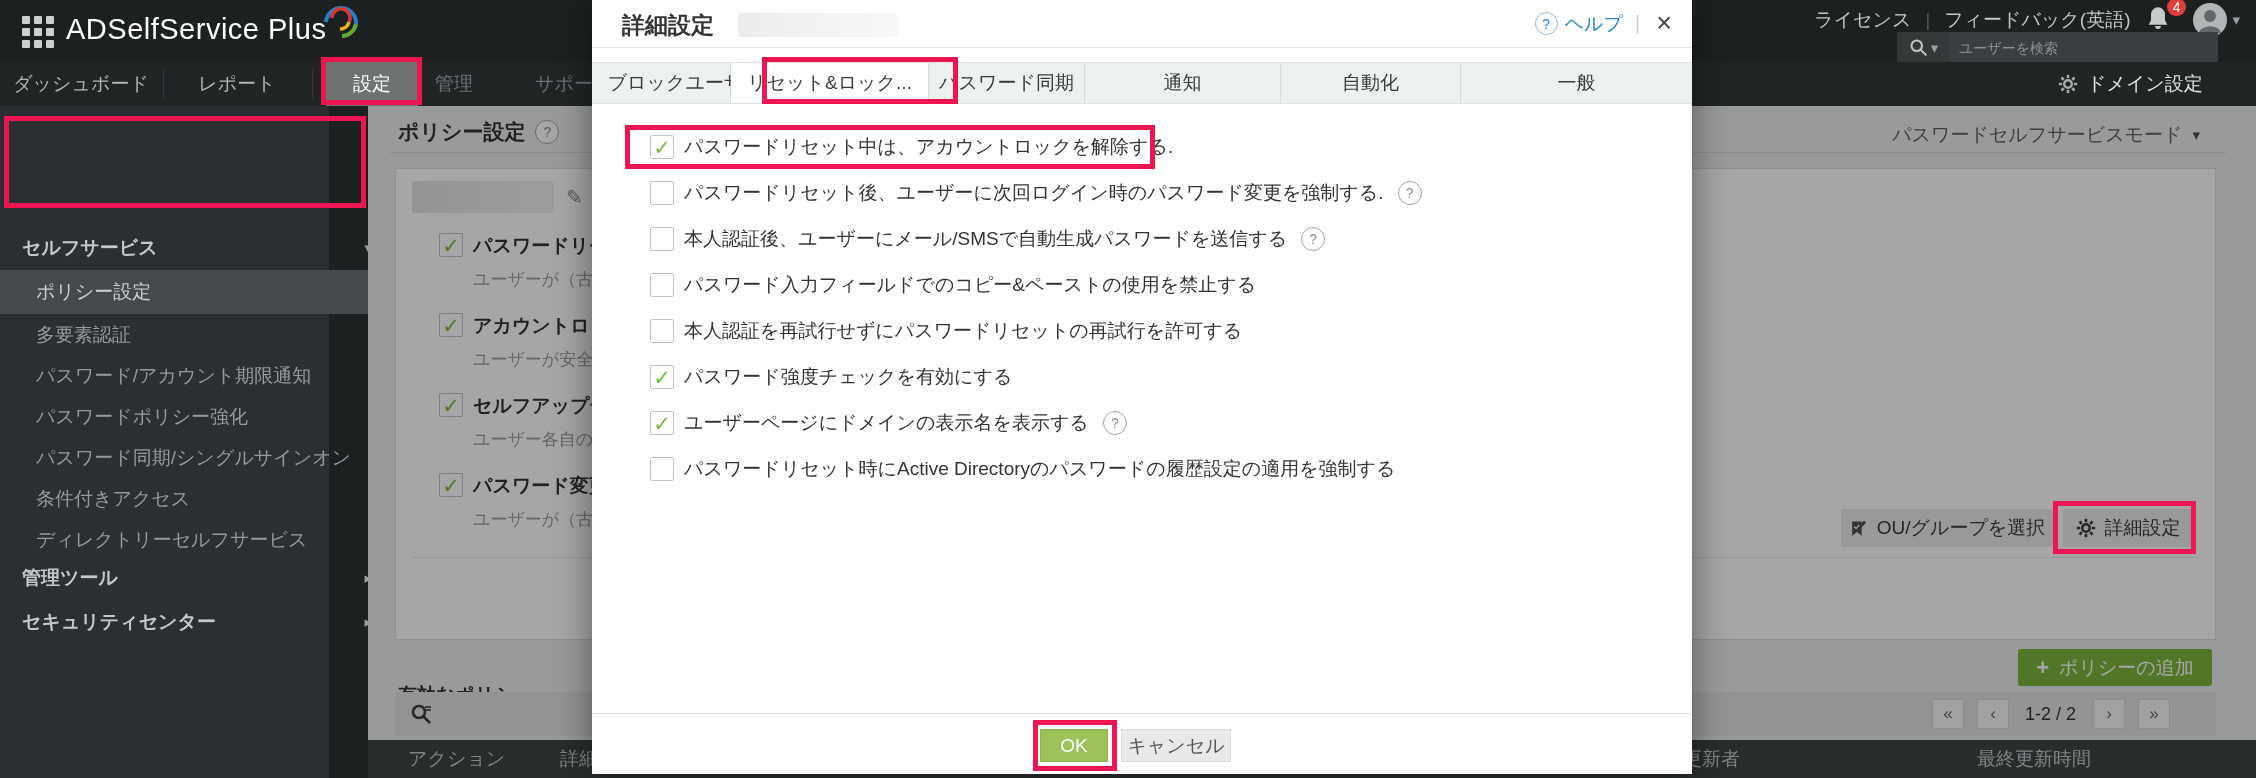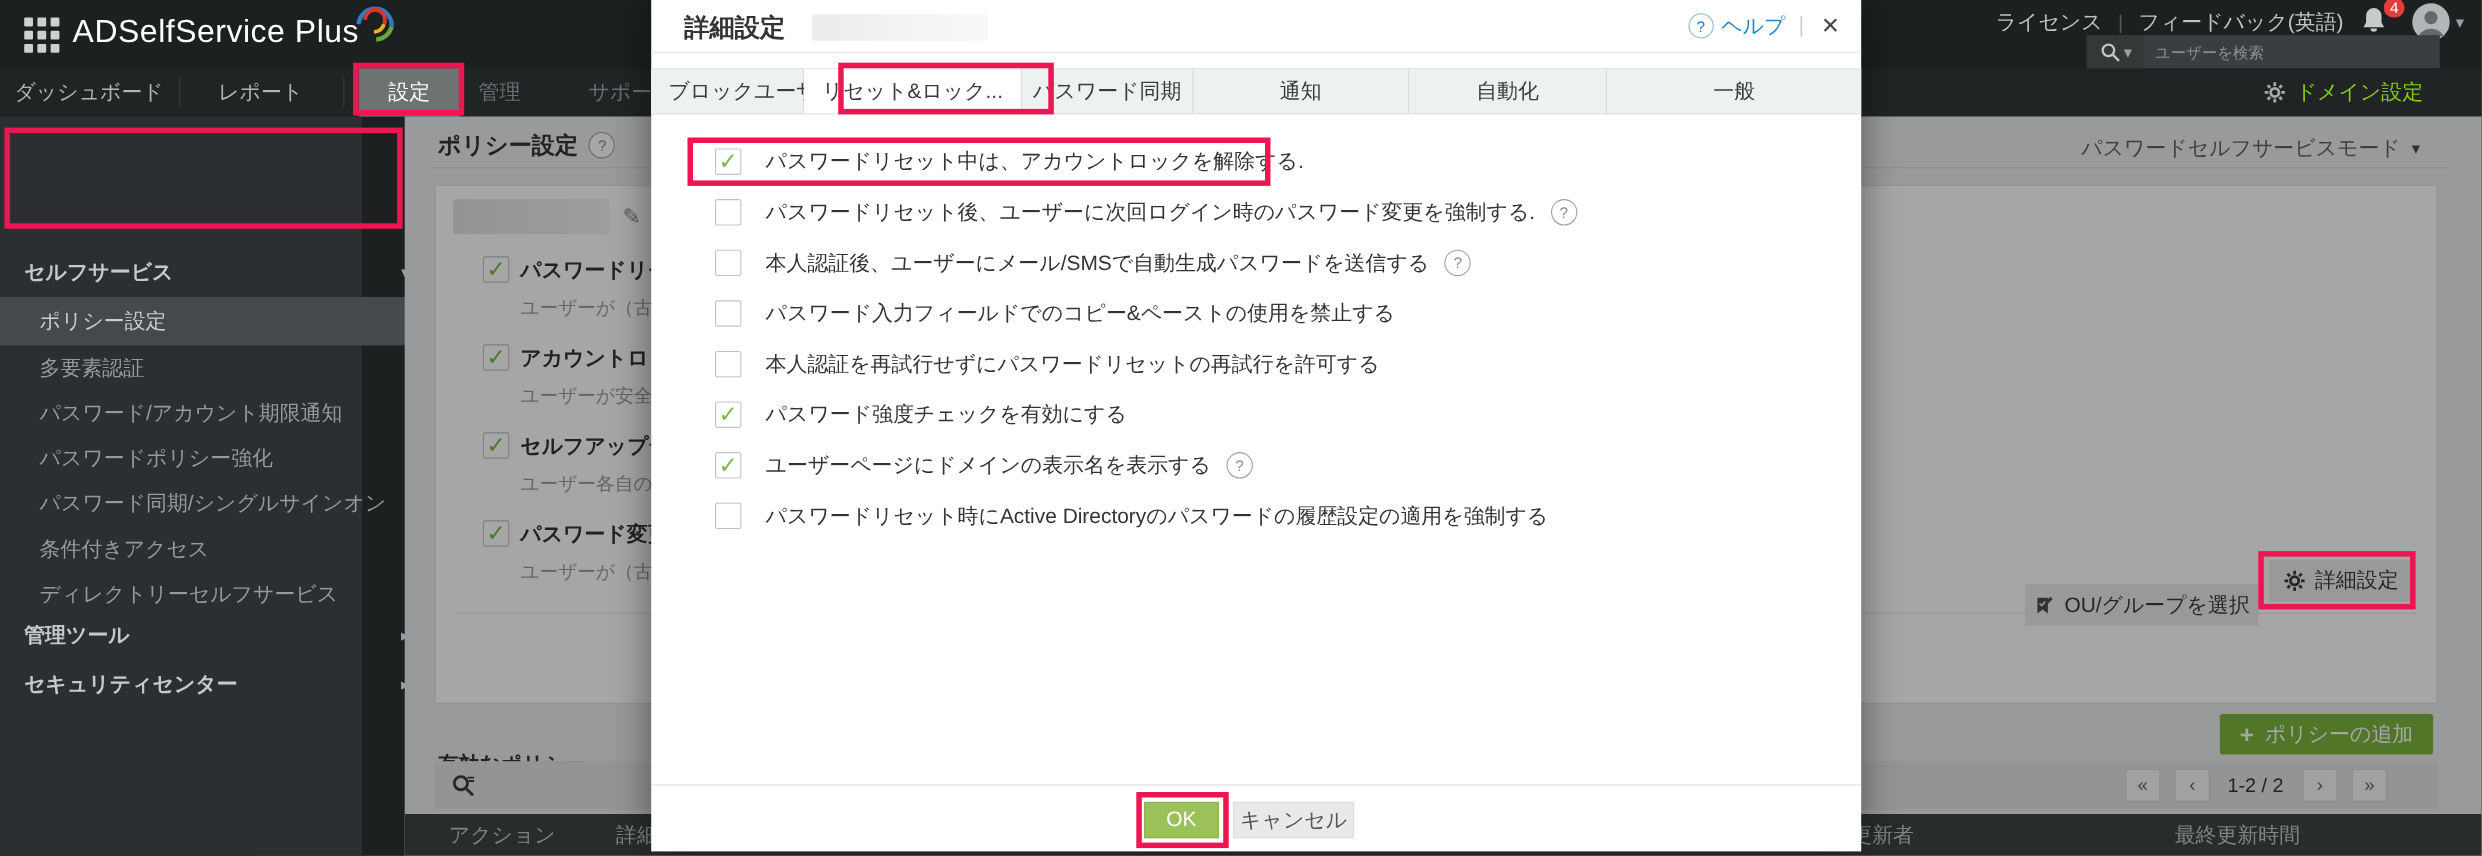--- a/index.html
+++ b/index.html
@@ -31,21 +31,21 @@
     font-family:Liberation Sans, sans-serif;padding:0 10px;}
   .search-box input::placeholder{color:#8d9294;}
   
   .navbar{position:absolute;left:0;top:62px;width:2256px;height:44px;background:#212425;z-index:1;}
   .nav-tab{position:absolute;top:0;height:44px;display:flex;align-items:center;justify-content:center;
     font-size:19px;color:#b2b5b6;cursor:pointer;}
   .nav-sep{position:absolute;top:8px;height:28px;width:1px;background:#34383a;}
   .nav-dim{color:#6b6f71;}
   .nav-active{background:#6e7273;color:#ffffff;}
   .domain-settings{position:absolute;left:2058px;top:0;height:44px;display:flex;align-items:center;gap:9px;
-    color:#84cc16;font-size:19px;cursor:pointer;}
+    color:#e5e5e5;font-size:19px;cursor:pointer;}
   
   .sidebar{position:absolute;left:0;top:106px;width:329px;height:672px;background:#2b2f31;z-index:1;}
   .sb-row{position:absolute;left:0;width:368px;display:flex;align-items:center;cursor:pointer;}
   .sb-group{padding-left:22px;font-weight:bold;color:#c6c9ca;font-size:19px;}
   .sb-item{padding-left:36px;color:#959a9c;font-size:19px;}
   .sb-selected{background:#45494b;color:#cbcfd0;}
   .sb-caret{position:absolute;right:18px;color:#9aa0a2;font-size:15px;}
   
   .content{position:absolute;left:368px;top:106px;width:1888px;height:672px;background:#ebedee;z-index:1;}
   .page-title-row{position:absolute;left:30px;top:12px;display:flex;align-items:center;gap:10px;}
@@ -98,21 +98,21 @@
   .mh-sep{color:#cfcfcf;font-size:20px;}
   .modal-close{color:#444;font-size:27px;line-height:1;cursor:pointer;padding:0 4px;}
   .tabbar{position:absolute;left:0;top:62px;width:100%;height:42px;background:#eef1f2;display:flex;
     border-top:1px solid #e0e3e4;border-bottom:1px solid #dfe2e3;box-sizing:border-box;}
   .mtab{height:100%;display:flex;align-items:center;justify-content:center;font-size:19px;color:#3a3a3a;
     border-right:1px solid #d9dcdd;box-sizing:border-box;cursor:pointer;white-space:nowrap;}
   .mtab:last-child{border-right:none;}
   .mtab-active{background:#ffffff;}
   .opt-list{position:absolute;left:0;top:124px;width:100%;}
   .opt-row{height:46px;display:flex;align-items:center;padding-left:58px;}
-  .opt-label{font-size:19px;color:#333;margin-left:22px;white-space:nowrap;}
+  .opt-label{font-size:19px;color:#333;margin-left:10px;white-space:nowrap;}
   .opt-help{margin-left:14px;}
   .modal-footer-line{position:absolute;left:0;top:713px;width:100%;border-top:1px solid #e2e2e2;}
   .ok-btn{position:absolute;left:448px;top:729px;width:68px;height:33px;background:#9cc158;border:1px solid #8db14e;
     color:#fff;font-size:19px;display:flex;align-items:center;justify-content:center;cursor:pointer;box-sizing:border-box;}
   .cancel-btn{position:absolute;left:529px;top:729px;width:110px;height:33px;background:#e9e9e9;border:1px solid #dcdcdc;
     color:#555;font-size:19px;display:flex;align-items:center;justify-content:center;cursor:pointer;box-sizing:border-box;}
   
   .anno{position:absolute;border:5px solid #ed1652;box-sizing:border-box;z-index:30;pointer-events:none;}
   .anno-nav{left:321px;top:57px;width:101px;height:48px;}
   .anno-sidebar{left:4px;top:116px;width:362px;height:92px;}
@@ -271,21 +271,21 @@
       <span class="cb" data-checked="true">
           <span class="mark">✓</span>
         </span>
       <span class="policy-texts">
           <div class="policy-label">パスワード変更</div>
           <div class="policy-sub">ユーザーが（古</div>
         </span>
     </div>
 
     <div class="card-divider"></div>
-    <div class="card-btn" style="left:1445px;width:212px;margin-top:22px;">
+    <div class="card-btn" style="left:1445px;width:212px;">
       <svg width="19" height="19" viewBox="0 0 24 24">
         <path d="M4 3h12v18l-6-4.5L4 21z" fill="#4a4f50"></path>
         <path d="M13 8l6-6 2.6 2.6-6 6z" fill="#4a4f50"></path>
         <path d="M6.5 9.5l2.5 2.5 4-4.5" stroke="#ececec" stroke-width="1.8" fill="none"></path>
       </svg>
       <span>OU/グループを選択</span>
     </div>
     <div class="card-btn" style="left:1667px;width:130px;">
       <svg width="20" height="20" viewBox="0 0 24 24">
         <circle cx="12" cy="12" r="4.5" fill="none" stroke="#3a3a3a" stroke-width="3"></circle>

